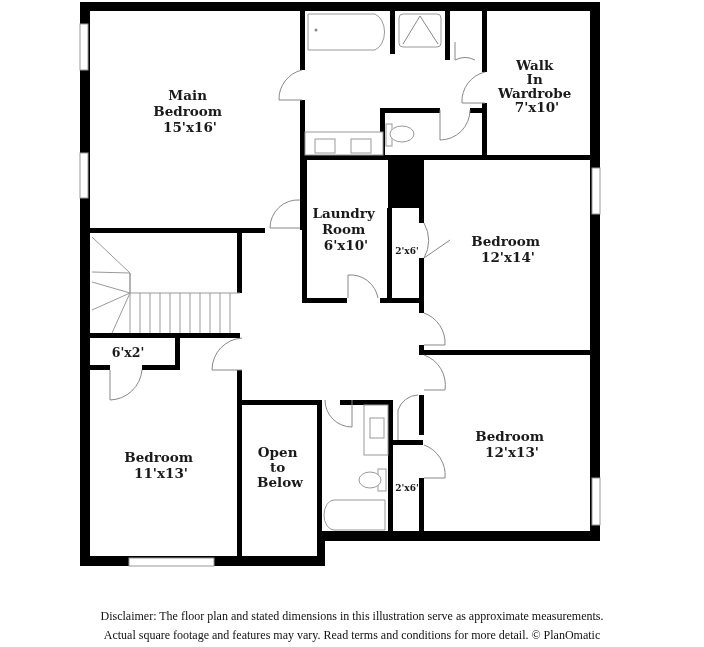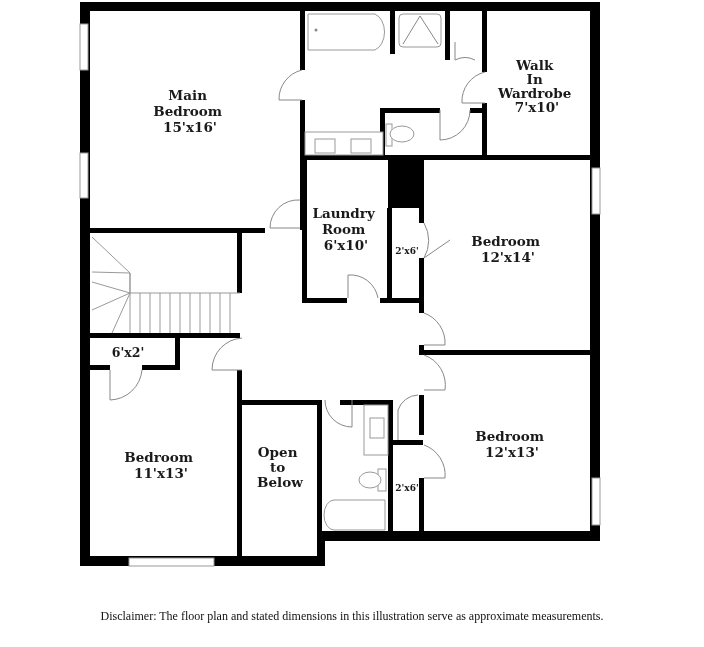--- a/index.html
+++ b/index.html
@@ -189,13 +189,14 @@
       <tspan x="280" dy="15">Below</tspan>
     </text>
     <text class="lbl lbl-sm" x="407" y="254">2'x6'</text>
     <text class="lbl lbl-sm" x="407" y="491">2'x6'</text>
     <text class="lbl" style="font-size:12.5px" x="128" y="357">6'x2'</text>
   </g>
 </svg>
 
 <div id="disclaimer">
   <div>Disclaimer: The floor plan and stated dimensions in this illustration serve as approximate measurements.</div>
+  <div>Actual square footage and features may vary. Read terms and conditions for more detail. © PlanOmatic</div>
 </div>
 
 </body></html>

